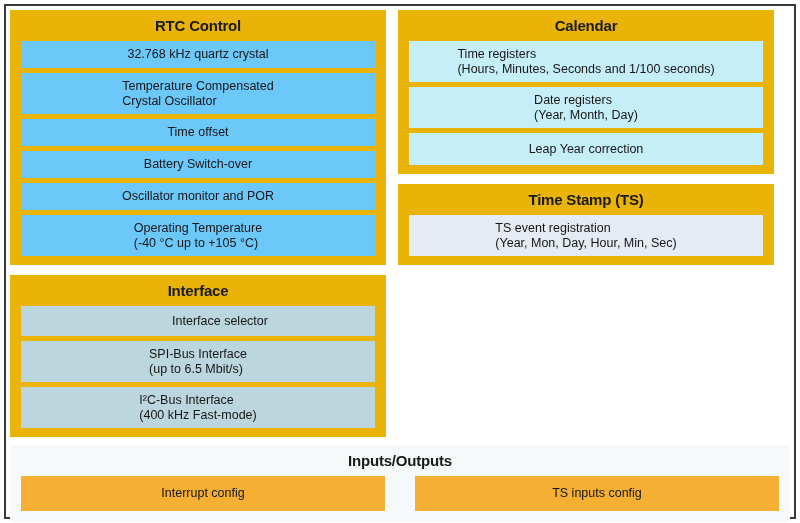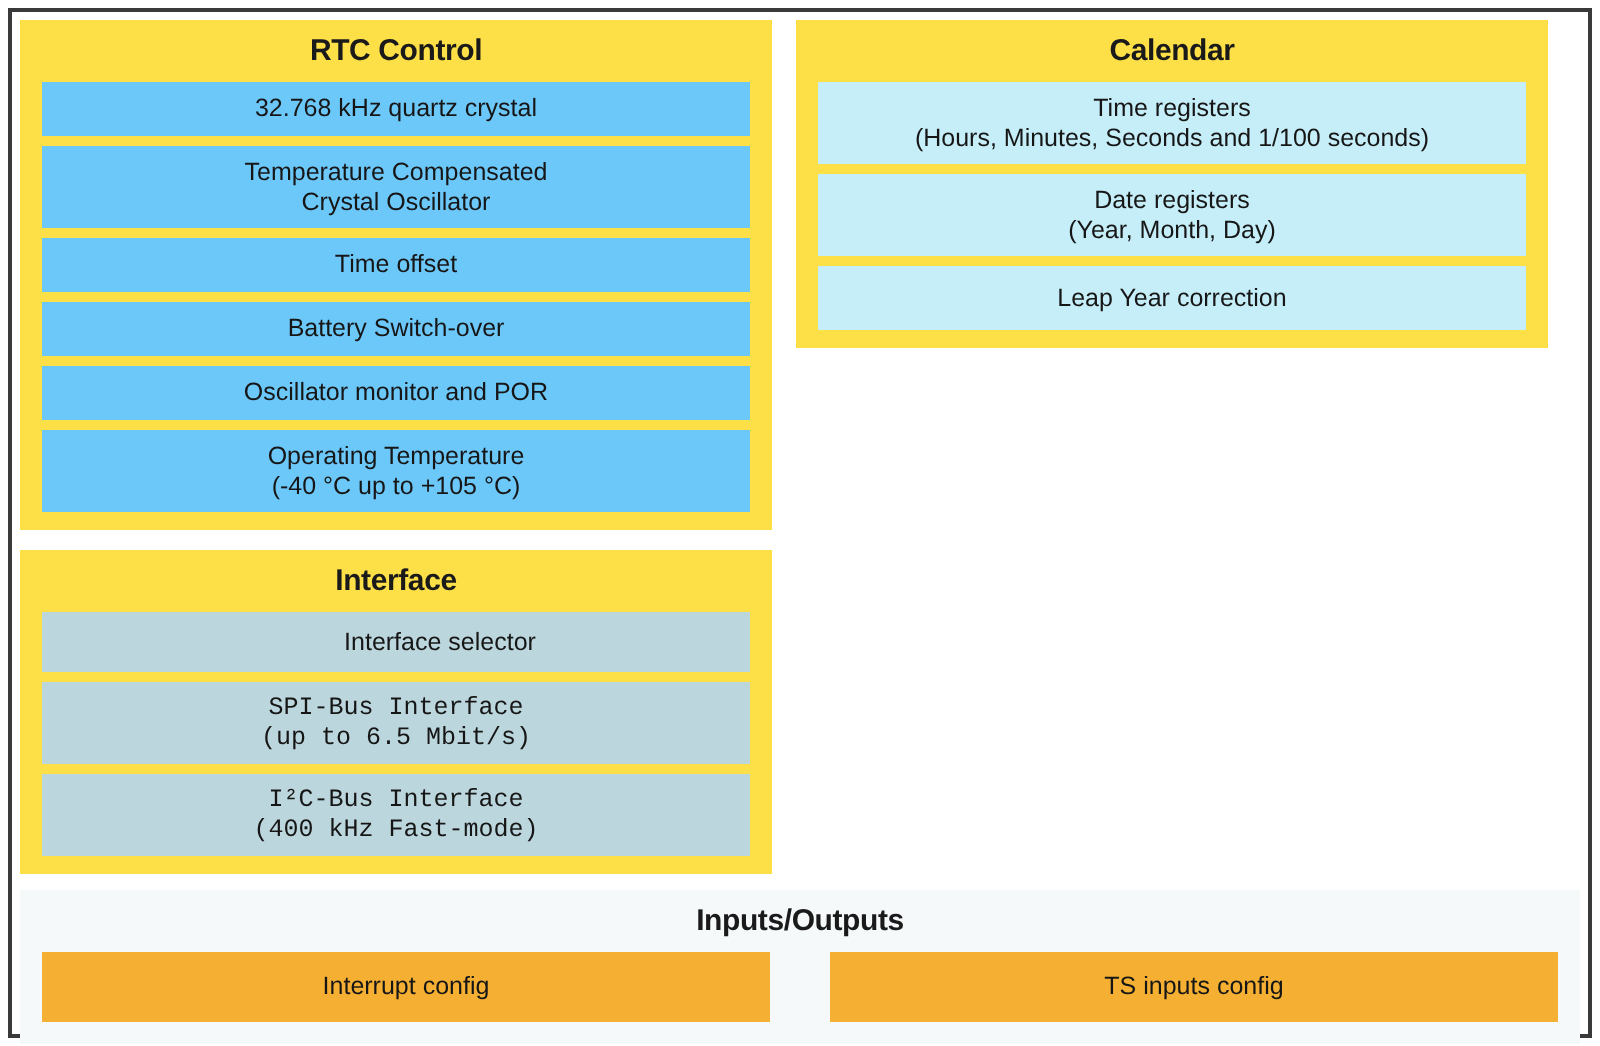--- a/index.html
+++ b/index.html
@@ -38,21 +38,21 @@
   .col {
     display: flex;
     flex-direction: column;
     gap: 10px;
   }
   .col-left  { width: 376px; }
   .col-right { width: 376px; }
 
   
   .panel {
-    background: #fde047;
+    background: #eab308;
     box-sizing: border-box;
     padding: 7px 11px 9px 11px;
   }
   .panel-title {
     text-align: center;
     font-size: 15px;
     font-weight: bold;
     color: #1a1a1a;
     letter-spacing: -0.2px;
     margin-bottom: 7px;
@@ -62,21 +62,20 @@
   
   .rows {
     display: flex;
     flex-direction: column;
     gap: 5px;
   }
   .bar {
     display: flex;
     align-items: center;
     justify-content: center;
-    text-align: center;
     font-size: 12.5px;
     color: #161616;
     line-height: 14.5px;
     padding: 6px 4px;
     box-sizing: border-box;
   }
   .bar .l2 { display: block; }
 
   
   .bar-rtc       { background: #6dc8fa; }
@@ -84,21 +83,21 @@
   .bar-calendar  { background: #c6eef8; }
   .bar-interrupt { background: #f8d591; }
   .bar-ts        { background: #e5ebf3; }
   .bar-io        { background: #f5b033; }
   .h-rtc1 { min-height: 27px; }
   .h-rtc2 { min-height: 40px; }
   .h-int1 { min-height: 34px; }
   .h-cal2 { min-height: 38px; }
   .h-cal1 { min-height: 32px; }
   .h-iface1 { min-height: 30px; padding-left: 48px; }
-  .h-iface2 { min-height: 38px; font-family: Liberation Mono, monospace; }
+  .h-iface2 { min-height: 38px; }
   .h-ts { min-height: 38px; }
   .h-io { min-height: 35px; }
 
   
   .io-panel {
     margin: 8px 4px 4px 4px;
     background: #f5f9fa;
     padding: 7px 11px 11px 11px;
     box-sizing: border-box;
   }
@@ -188,20 +187,31 @@
             </div>
             <div class="bar bar-calendar h-cal2">
               <div>
                 <span class="l2">Date registers</span>
                 <span class="l2">(Year, Month, Day)</span>
               </div>
             </div>
             <div class="bar bar-calendar h-cal1">
               <div>
                 <span class="l2">Leap Year correction</span>
+              </div>
+            </div>
+          </div>
+        </div>
+        <div class="panel">
+          <div class="panel-title">Time Stamp (TS)</div>
+          <div class="rows">
+            <div class="bar bar-ts h-ts">
+              <div>
+                <span class="l2">TS event registration</span>
+                <span class="l2">(Year, Mon, Day, Hour, Min, Sec)</span>
               </div>
             </div>
           </div>
         </div>
       </div>
   </div>
 
   <div class="io-panel" id="io-panel">
       <div class="panel-title">Inputs/Outputs</div>
       <div class="io-rows">

